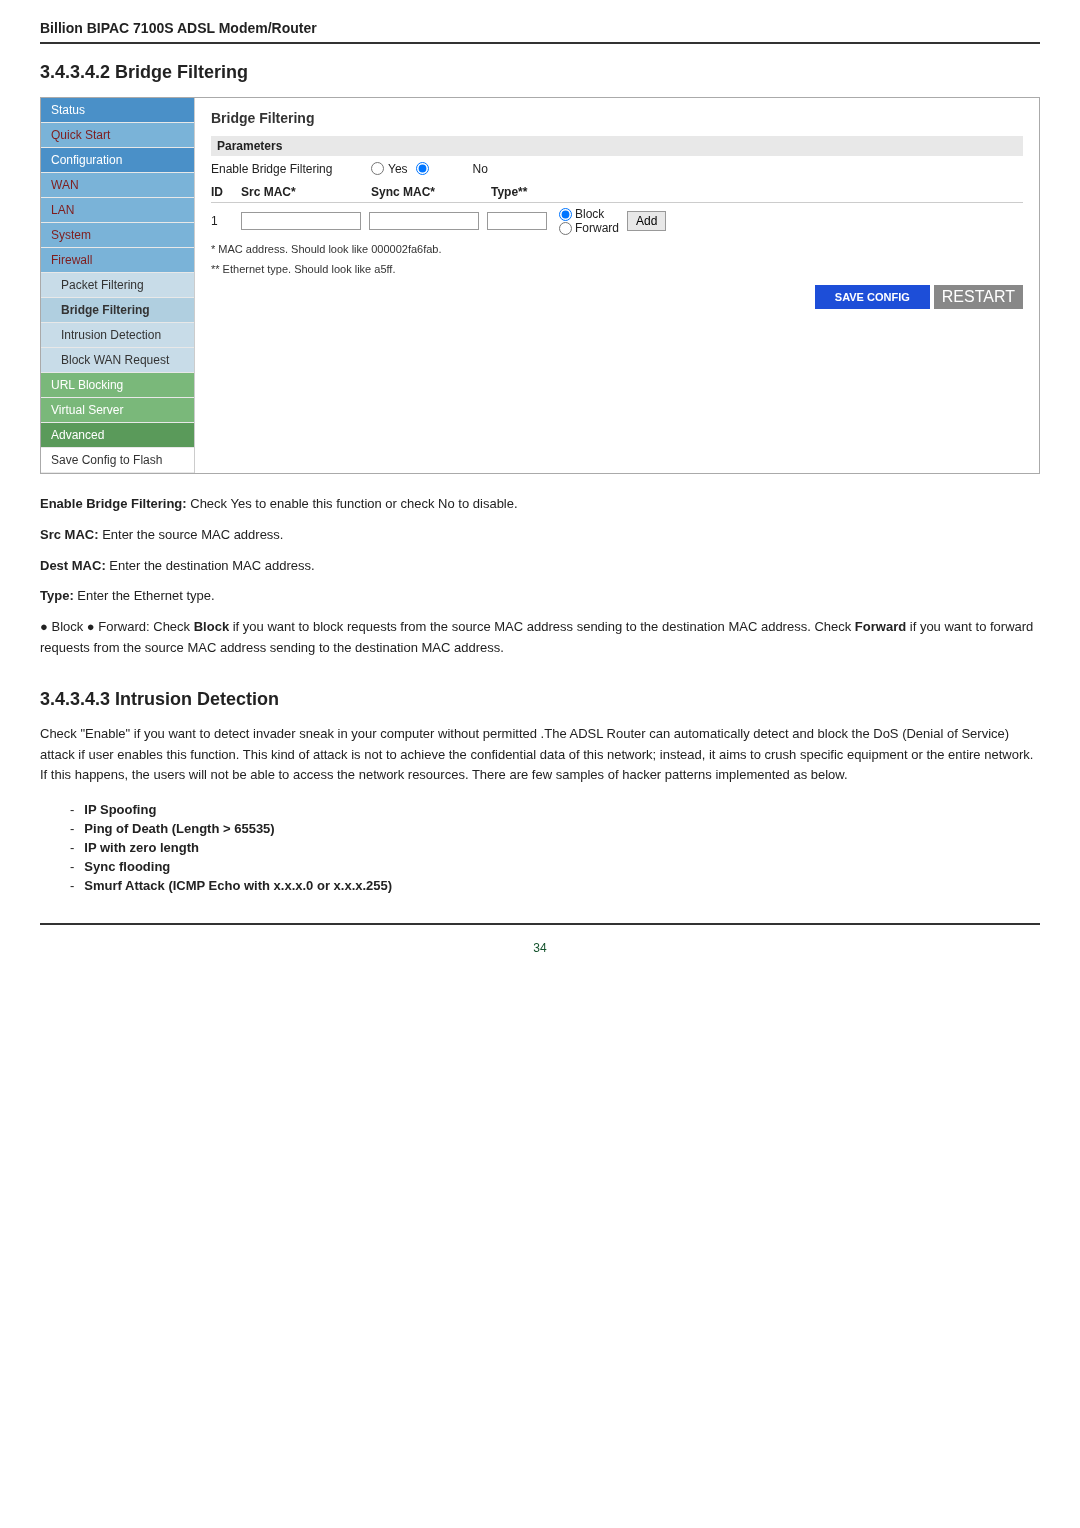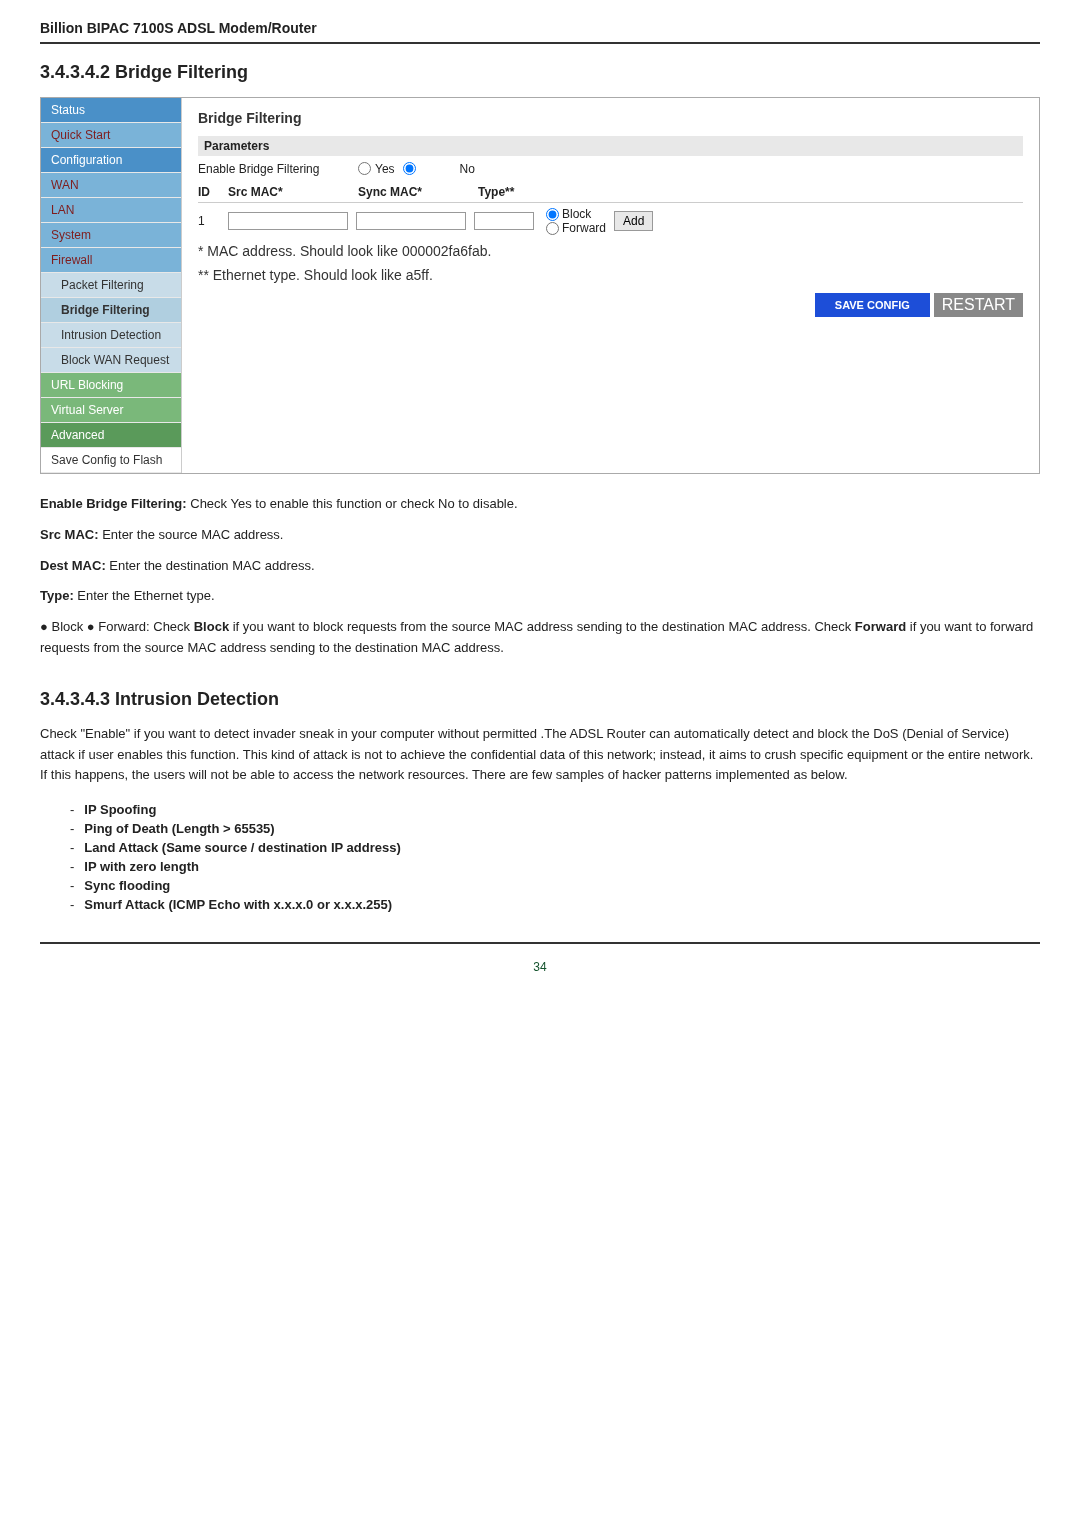--- a/index.html
+++ b/index.html
@@ -25,21 +25,21 @@
       margin-bottom: 14px;
       margin-top: 10px;
     }
     .router-panel {
       border: 1px solid #aaa;
       display: flex;
       margin-bottom: 20px;
       background: #fff;
     }
     .sidebar {
-      width: 141px;
+      width: 154px;
       background: #fff;
       border-right: 1px solid #ccc;
       flex-shrink: 0;
     }
     .sidebar-item {
       padding: 5px 10px;
       font-size: 12px;
       color: #333;
       cursor: pointer;
       border-bottom: 1px solid #e8e8e8;
@@ -141,21 +141,21 @@
     }
     .radio-group label { display: flex; align-items: center; gap: 3px; }
     .add-btn {
       border: 1px solid #999;
       background: #e8e8e8;
       padding: 2px 8px;
       font-size: 12px;
       cursor: pointer;
     }
     .footnote {
-      font-size: 14px;
+      font-size: 11px;
       color: #333;
       margin-top: 8px;
     }
     .save-restart-bar {
       display: flex;
       justify-content: flex-end;
       margin-top: 10px;
       gap: 4px;
     }
     .save-btn {
@@ -370,24 +370,20 @@
   <li>
     <span></span>
     <strong>IP Spoofing</strong>
   </li>
   <li>
     <span></span>
     <strong>Ping of Death (Length &gt; 65535)</strong>
   </li>
   <li>
     <span></span>
-    <strong>Land Attack (Same source / destination IP address)</strong>
-  </li>
-  <li>
-    <span></span>
     <strong>IP with zero length</strong>
   </li>
   <li>
     <span></span>
     <strong>Sync flooding</strong>
   </li>
   <li>
     <span></span>
     <strong>Smurf Attack (ICMP Echo with x.x.x.0 or x.x.x.255)</strong>
   </li>

